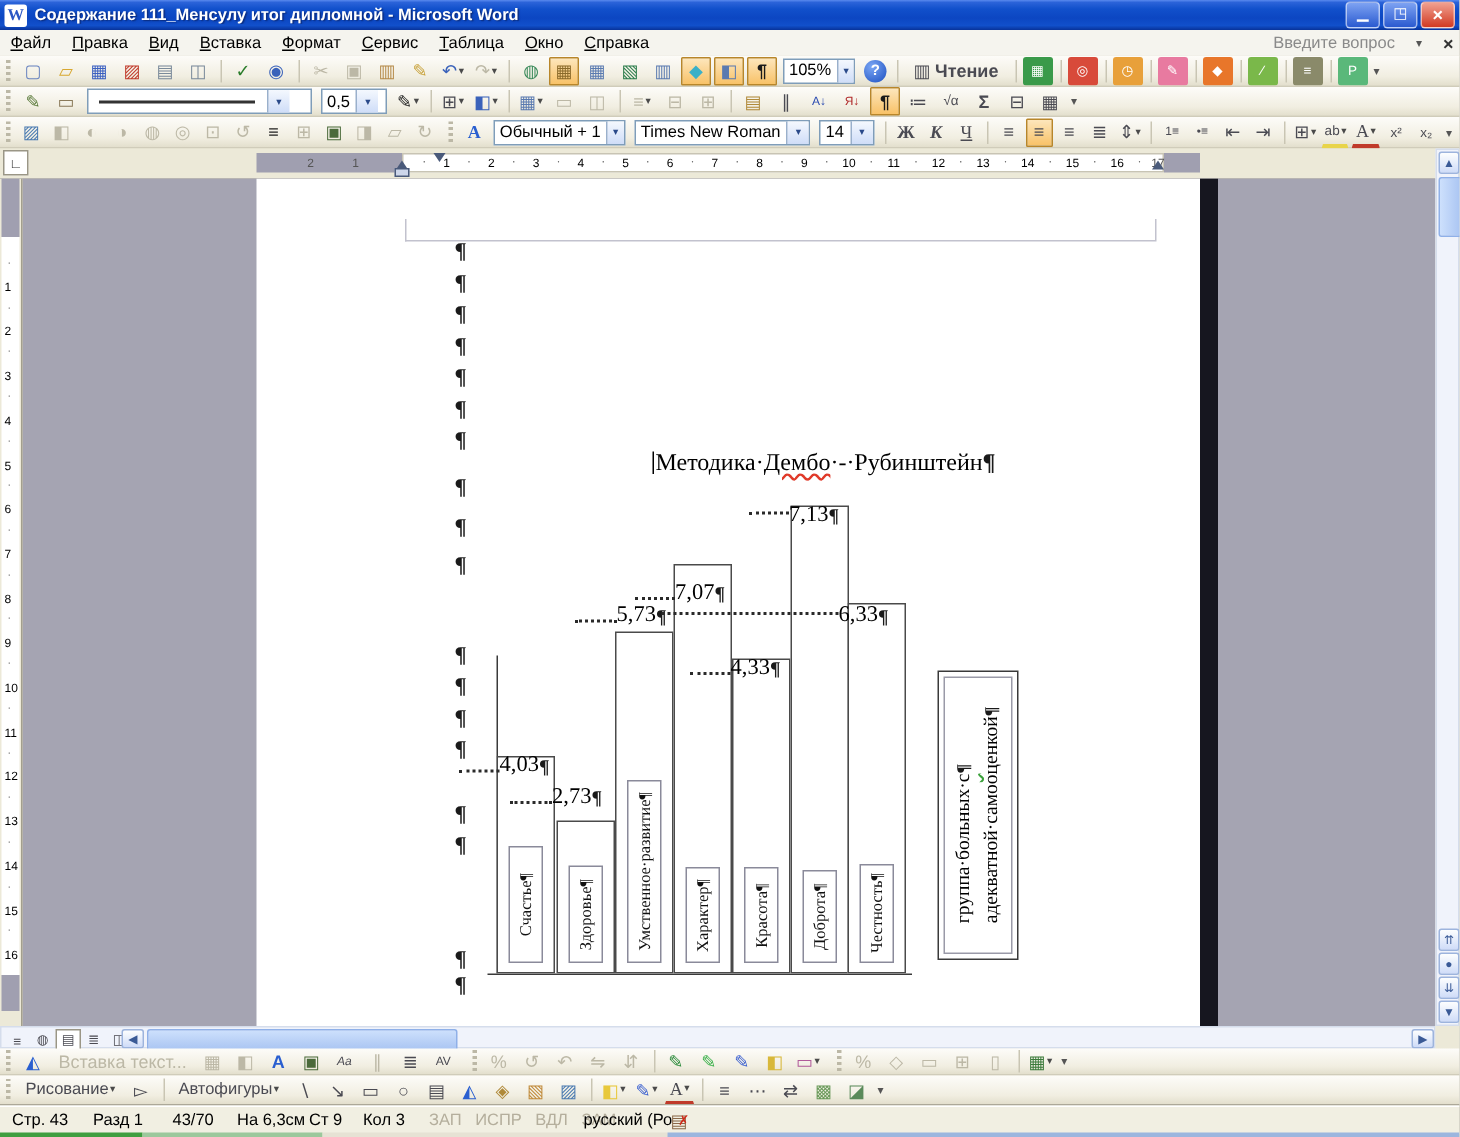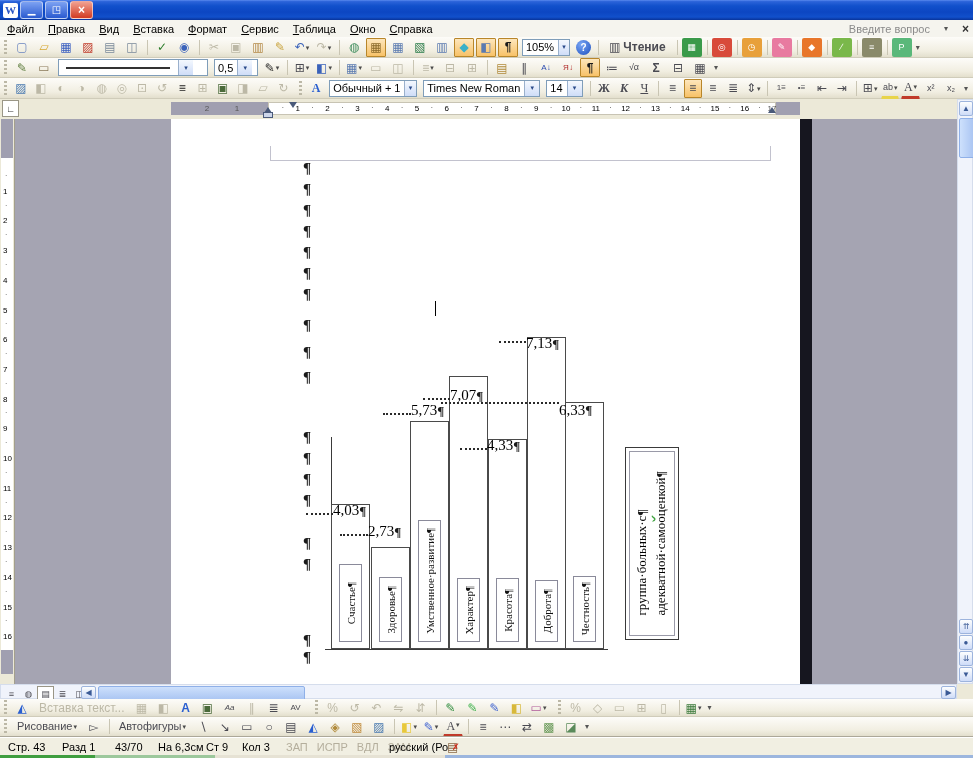--- a/index.html
+++ b/index.html
@@ -75,20 +75,21 @@
   
   .tseg{position:absolute;top:755px;height:3px}
 </style>
 </head>
 <body>
 
 <div id="win">
 
   <div id="titlebar" class="abs">
     <span class="wicon">W</span>
+    <span class="wtitle">Содержание 111_Менсулу итог дипломной - Microsoft Word</span>
     <span class="wb">▁</span>
     <span class="wb">◳</span>
     <span class="wb close">×</span>
   </div>
 
   <div id="menubar" class="abs">
     <span class="menu-item">Файл</span>
       <span class="menu-item">Правка</span>
       <span class="menu-item">Вид</span>
       <span class="menu-item">Вставка</span>
@@ -280,20 +281,23 @@
         <span class="pcolmark" style="position: absolute; left: 303px; top: 331px;">¶</span>
         <span class="pcolmark" style="position: absolute; left: 303px; top: 352px;">¶</span>
         <span class="pcolmark" style="position: absolute; left: 303px; top: 373px;">¶</span>
         <span class="pcolmark" style="position: absolute; left: 303px; top: 416px;">¶</span>
         <span class="pcolmark" style="position: absolute; left: 303px; top: 437px;">¶</span>
         <span class="pcolmark" style="position: absolute; left: 303px; top: 513px;">¶</span>
         <span class="pcolmark" style="position: absolute; left: 303px; top: 530px;">¶</span>
       </div>
 
     <div id="caret" class="abs"></div>
+    <div id="doctitle" class="abs">
+      <span>Методика·</span><span class="wavy-red">Дембо</span><span>·-·Рубинштейн</span><span class="pmark">¶</span>
+    </div>
 
     <div id="chart" class="abs" style="left:0;top:0;width:957px;height:565px">
         <span style="position: absolute; left: 331px; top: 318px; width: 1px; height: 212px; background: rgb(58, 58, 58);"></span>
         <span style="position: absolute; left: 325px; top: 530px; width: 283px; height: 1px; background: rgb(58, 58, 58);"></span>
         <span style="position: absolute; left: 331px; top: 385px; width: 39px; height: 145px; background: rgb(255, 255, 255); border: 1px solid rgb(74, 74, 74); box-sizing: border-box;"></span>
         <span style="position: absolute; left: 339px; top: 445px; width: 23px; height: 78px; background: rgb(255, 255, 255); border: 1px solid rgb(138, 138, 154); box-sizing: border-box; display: flex; align-items: center; justify-content: center;">
           <span class="vtext catname">Счастье¶</span>
         </span>
         <span style="position: absolute; left: 371px; top: 428px; width: 39px; height: 102px; background: rgb(255, 255, 255); border: 1px solid rgb(74, 74, 74); box-sizing: border-box;"></span>
         <span style="position: absolute; left: 379px; top: 458px; width: 23px; height: 65px; background: rgb(255, 255, 255); border: 1px solid rgb(138, 138, 154); box-sizing: border-box; display: flex; align-items: center; justify-content: center;">
@@ -327,21 +331,21 @@
         <span style="position: absolute; left: 340px; top: 404px; height: 17px; display: flex; align-items: flex-end;">
           <span style="display: inline-block; width: 28px; border-bottom: 2px dotted rgb(42, 42, 42); margin-bottom: 4px;"></span>
           <span class="vallab">2,73</span>
           <span class="pmark" style="font-size: 13px;">¶</span>
         </span>
         <span style="position: absolute; left: 383px; top: 283px; height: 17px; display: flex; align-items: flex-end;">
           <span style="display: inline-block; width: 28px; border-bottom: 2px dotted rgb(42, 42, 42); margin-bottom: 4px;"></span>
           <span class="vallab">5,73</span>
           <span class="pmark" style="font-size: 13px;">¶</span>
         </span>
-        <span style="position: absolute; left: 441px; top: 283px; height: 17px; display: flex; align-items: flex-start;">
+        <span style="position: absolute; left: 441px; top: 283px; height: 17px; display: flex; align-items: center;">
           <span style="display: inline-block; width: 118px; border-bottom: 2px dotted rgb(42, 42, 42); margin-bottom: 4px;"></span>
           <span class="vallab">6,33</span>
           <span class="pmark" style="font-size: 13px;">¶</span>
         </span>
         <span style="position: absolute; left: 423px; top: 268px; height: 17px; display: flex; align-items: flex-end;">
           <span style="display: inline-block; width: 27px; border-bottom: 2px dotted rgb(42, 42, 42); margin-bottom: 4px;"></span>
           <span class="vallab">7,07</span>
           <span class="pmark" style="font-size: 13px;">¶</span>
         </span>
         <span style="position: absolute; left: 460px; top: 318px; height: 17px; display: flex; align-items: flex-end;">

